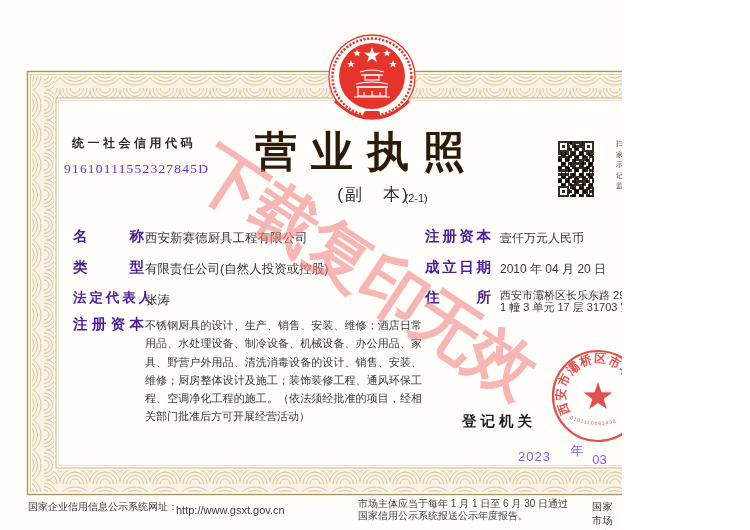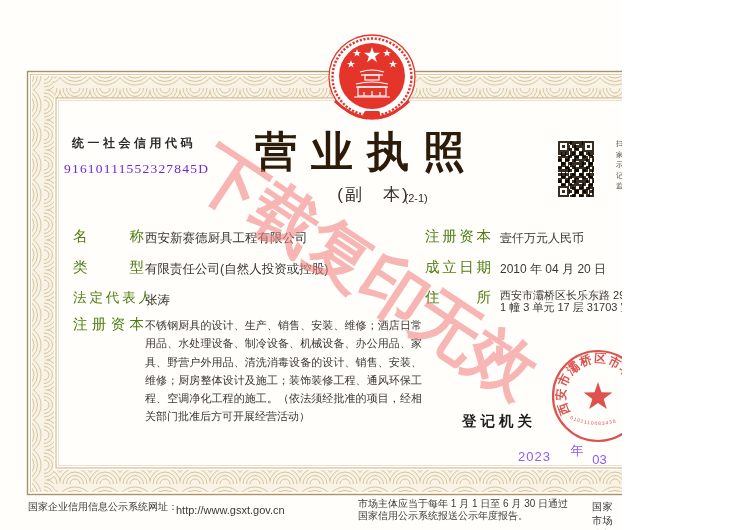--- a/index.html
+++ b/index.html
@@ -30,21 +30,21 @@
       background:
         repeating-conic-gradient(#372d23 0 25%, #fffdf9 0 50%) 0 0/7px 7px,
         repeating-conic-gradient(#372d23 0 25%, #fffdf9 0 50%) 3px 4px/9px 11px;
       background-blend-mode:multiply;}
   .finder{position:absolute;width:11px;height:11px;border:2px solid #372d23;background:#fffdf9;box-sizing:border-box;}
   .finder::after{content:"";position:absolute;left:2px;top:2px;width:3px;height:3px;background:#372d23;}
   .finder.tl{left:0;top:0;} .finder.tr{right:0;top:0;} .finder.bl{left:0;bottom:0;}
   .qr-caption{left:616px;top:139px;width:63px;font-size:7px;line-height:1.5;color:#4f4238;
               letter-spacing:0.2px;z-index:4;text-align:justify;}
   
-  .lbl{position:absolute;font-weight:normal;font-size:14.5px;color:#4d7c0f;
+  .lbl{position:absolute;font-weight:bold;font-size:14.5px;color:#4c1d95;
        text-align:justify;text-align-last:justify;z-index:4;}
   .lbl-l{left:73px;width:71px;}
   .lbl-rep{left:73px;width:79px;font-size:13.5px;}
   .lbl-r{left:425px;width:66px;}
   .val{position:absolute;font-size:12.5px;color:#3a3631;z-index:4;}
   .val-name{left:145px;top:230px;}
   .val-type{left:145px;top:261px;}
   .val-rep{left:145px;top:292px;}
   .val-scope{left:145px;top:316px;width:277px;font-size:11px;line-height:18.3px;text-align:justify;}
   .val-capital{left:500px;top:230px;font-size:12px;}

